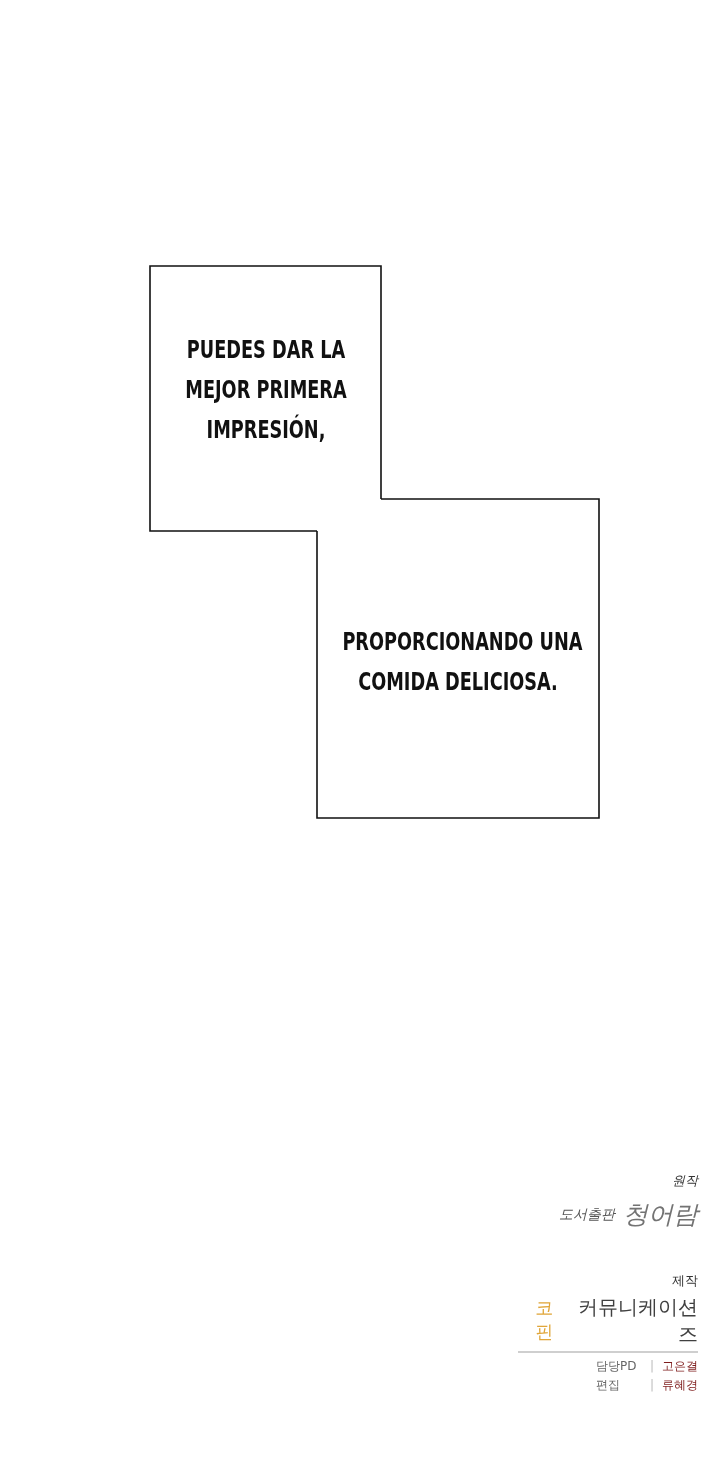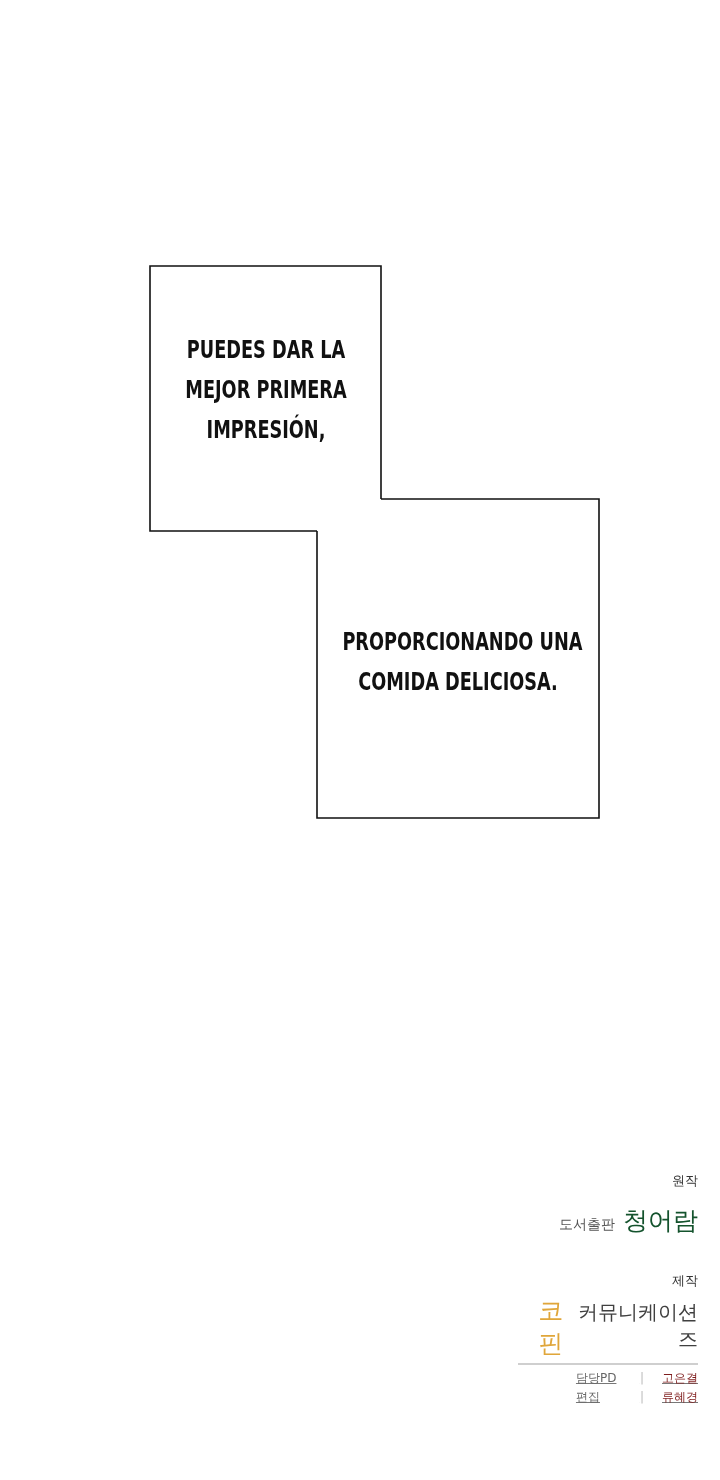--- a/index.html
+++ b/index.html
@@ -5,30 +5,30 @@
   html, body { margin: 0; padding: 0; background: #ffffff; }
   body { width: 720px; height: 1480px; position: relative; overflow: hidden; font-family: "DejaVu Sans", sans-serif; }
   .panel-outline { position: absolute; left: 0; top: 0; width: 720px; height: 1480px; pointer-events: none; }
   .caption { position: absolute; text-align: center; color: #111; font-family: "DejaVu Sans", sans-serif; font-weight: bold; font-stretch: condensed; text-transform: uppercase; letter-spacing: 0px; line-height: 1.3; }
   .caption-1 { left: 150px; top: 330px; width: 232px; font-size: 24px; transform: scaleX(0.82); transform-origin: center top; line-height: 40px; }
   .caption-2 { left: 317px; top: 622px; width: 282px; font-size: 24px; transform: scaleX(0.82); transform-origin: center top; line-height: 40px; }
   .caption-line { display: block; white-space: nowrap; }
 
   .credits { position: absolute; right: 22px; text-align: right; }
   .credit-label { font-size: 13px; color: #333; }
-  .original-block { top: 1172px; }
+  .original-block { top: 1172px; font-style: italic; }
   .production-block { top: 1272px; }
   .row { display: flex; justify-content: flex-end; align-items: baseline; gap: 8px; }
   .publisher-prefix { font-size: 14px; color: #555; }
-  .publisher-name { font-size: 25px; color: #14532d; }
+  .publisher-name { font-size: 25px; color: #737373; }
   .studio-row { border-bottom: 2px solid #cfcfcf; padding-bottom: 3px; margin-top: 4px; width: 180px; justify-content: flex-end; }
-  .studio-brand { font-size: 25px; color: #e0a63a; }
+  .studio-brand { font-size: 18px; color: #e0a63a; }
   .studio-name { font-size: 20px; color: #404040; }
   .staff-table { margin-top: 4px; font-size: 12px; color: #777; }
-  .staff-row { display: flex; justify-content: flex-end; gap: 18px; line-height: 19px; text-decoration: underline; }
+  .staff-row { display: flex; justify-content: flex-end; gap: 8px; line-height: 19px; }
   .staff-role { color: #666; min-width: 46px; text-align: left; }
   .staff-sep { color: #bbb; }
   .staff-name { color: #7f1d1d; min-width: 36px; text-align: left; }
 </style>
 </head>
 <body>
 
 <svg class="panel-outline" viewBox="0 0 720 1480" xmlns="http://www.w3.org/2000/svg">
 
   <polyline points="381,499 381,266 150,266 150,531 317,531" fill="none" stroke="#111" stroke-width="1.6"></polyline>
@@ -44,21 +44,21 @@
 
 <div class="caption caption-2">
   <span class="caption-line">PROPORCIONANDO UNA</span>
   <span class="caption-line">COMIDA DELICIOSA.</span>
 </div>
 
 <div class="credits original-block">
   <div class="row">
     <span class="credit-label">원작</span>
   </div>
-  <div class="row" style="margin-top:14px;">
+  <div class="row" style="margin-top:8px;align-items:center;">
     <span class="publisher-prefix">도서출판</span>
     <span class="publisher-name">청어람</span>
   </div>
 </div>
 
 <div class="credits production-block">
   <div class="row">
     <span class="credit-label">제작</span>
   </div>
   <div class="row studio-row">

